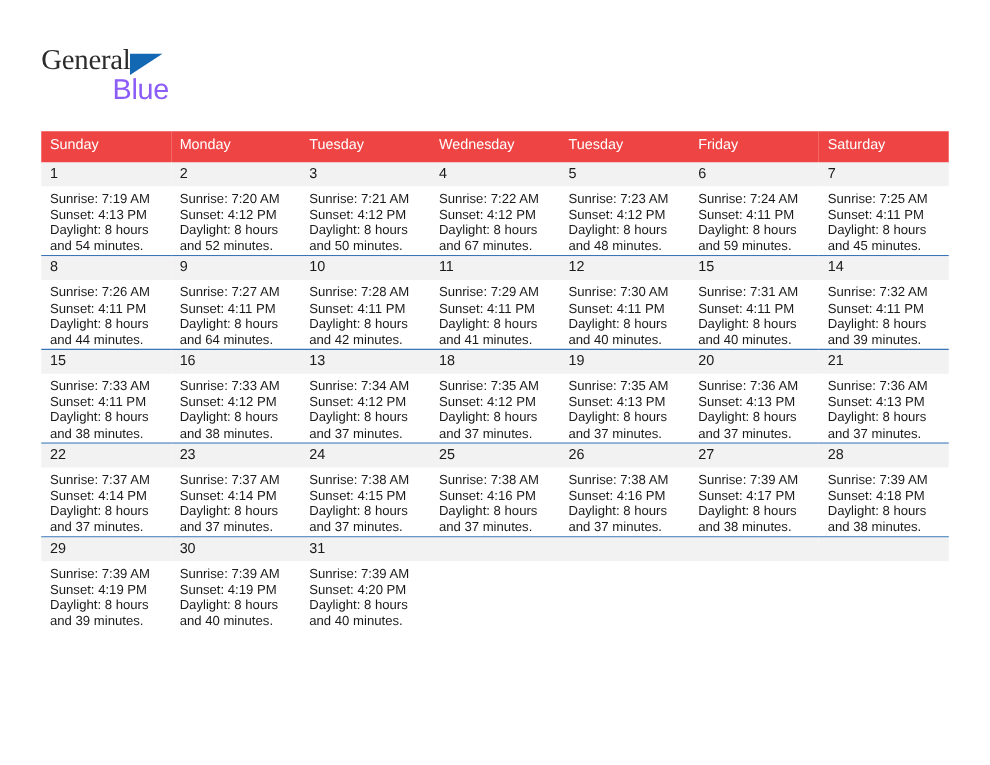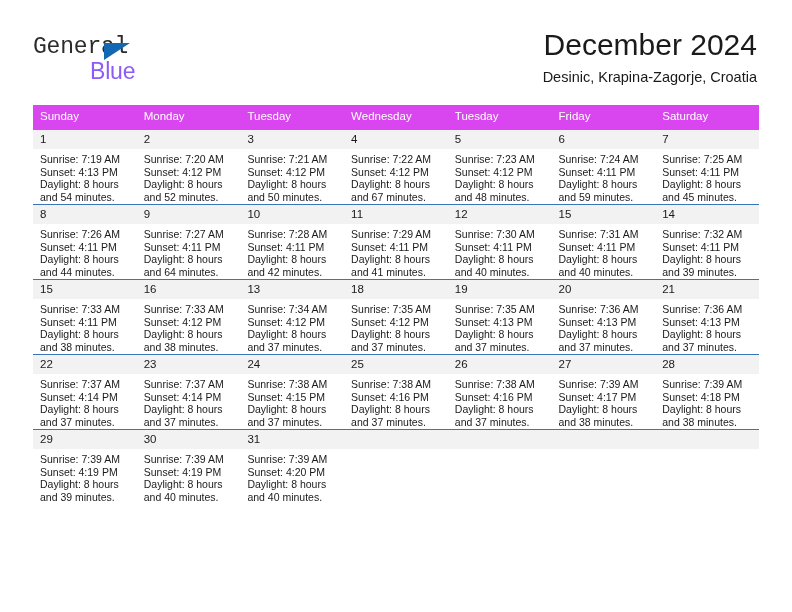--- a/index.html
+++ b/index.html
@@ -38,21 +38,21 @@
     line-height: 1;
     user-select: none;
   }
   .brand-general {
     position: absolute;
     left: 0;
     top: 0;
     font-size: 23px;
     letter-spacing: -0.2px;
     color: #2b2b2b;
-    font-family: Liberation Mono, monospace;
+    font-family: Liberation Serif, serif;
   }
   .brand-triangle {
     position: absolute;
     left: 71px;
     top: 7px;
     width: 0;
     height: 0;
     border-left: 26px solid #1268b3;
     border-bottom: 17px solid transparent;
   }
@@ -96,21 +96,21 @@
     width: 726px;
     border-collapse: collapse;
     table-layout: fixed;
   }
   .calendar th, .calendar td {
     padding: 0;
     margin: 0;
     vertical-align: top;
   }
   .dow-row th {
-    background: #d946ef;
+    background: #ef4444;
     color: #ffffff;
     font-size: 11.5px;
     font-weight: normal;
     text-align: left;
     padding: 5px 0 5px 7px;
     height: 15px;
     box-sizing: content-box;
   }
 
   .week-row > td {
@@ -154,24 +154,20 @@
 <div class="page">
 
   <div class="header">
 
     <div class="brand">
       <span class="brand-general">General</span>
       <span class="brand-triangle"></span>
       <span class="brand-blue">Blue</span>
     </div>
 
-    <div class="title-block">
-      <div class="cal-title">December 2024</div>
-      <div class="cal-subtitle">Desinic, Krapina-Zagorje, Croatia</div>
-    </div>
 
   </div>
 
   <table class="calendar">
     <thead>
       <tr class="dow-row">
         <th>Sunday</th>
         <th>Monday</th>
         <th>Tuesday</th>
         <th>Wednesday</th>

